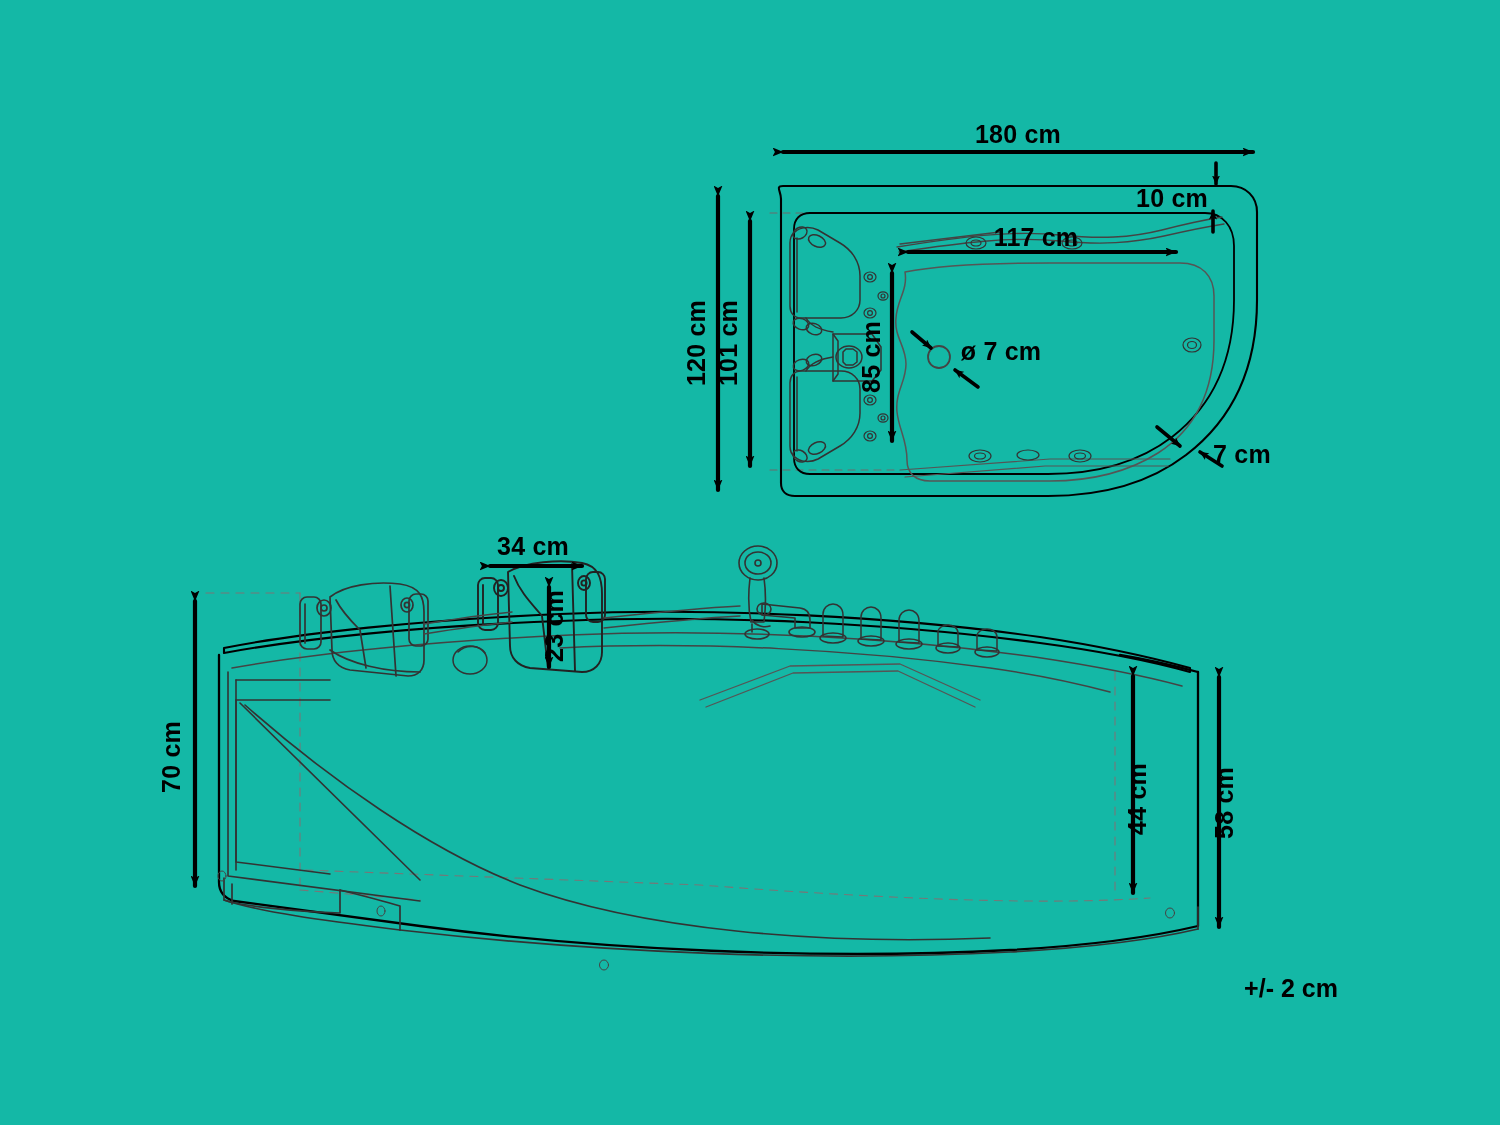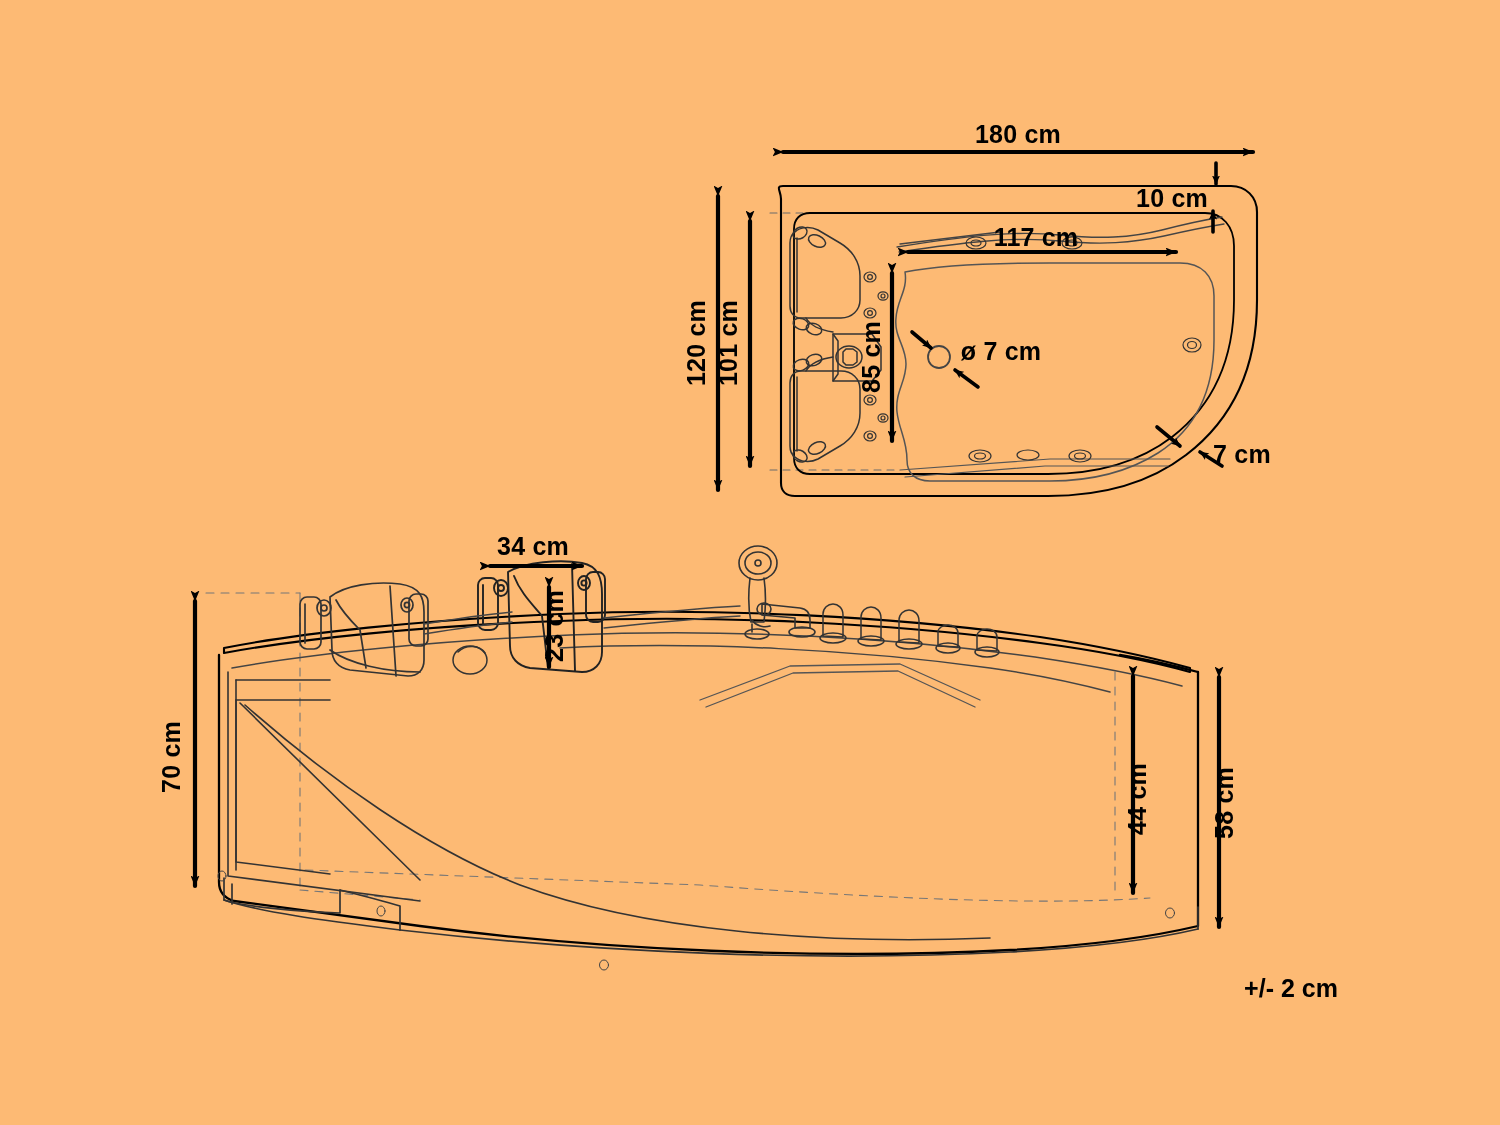--- a/index.html
+++ b/index.html
@@ -1,17 +1,17 @@
 <!DOCTYPE html>
 <html><head>
 <meta charset="utf-8">
 <style>
   html,body{margin:0;padding:0;background:#ffffff;}
   body{width:1500px;height:1125px;font-family:"Liberation Sans",sans-serif;}
-  #stage{position:relative;width:1500px;height:1125px;overflow:hidden;background:#fdba74;text-decoration:underline;}
+  #stage{position:relative;width:1500px;height:1125px;overflow:hidden;background:#14b8a6;text-decoration:underline;}
   svg{display:block;}
   .dimlabel{
     font-family:"Liberation Sans",sans-serif;
     font-weight:bold;
     font-size:25px;
     fill:#000;
     letter-spacing:0.2px;
   }
   .tol{font-size:25px;font-weight:bold;fill:#000;}
 </style>

